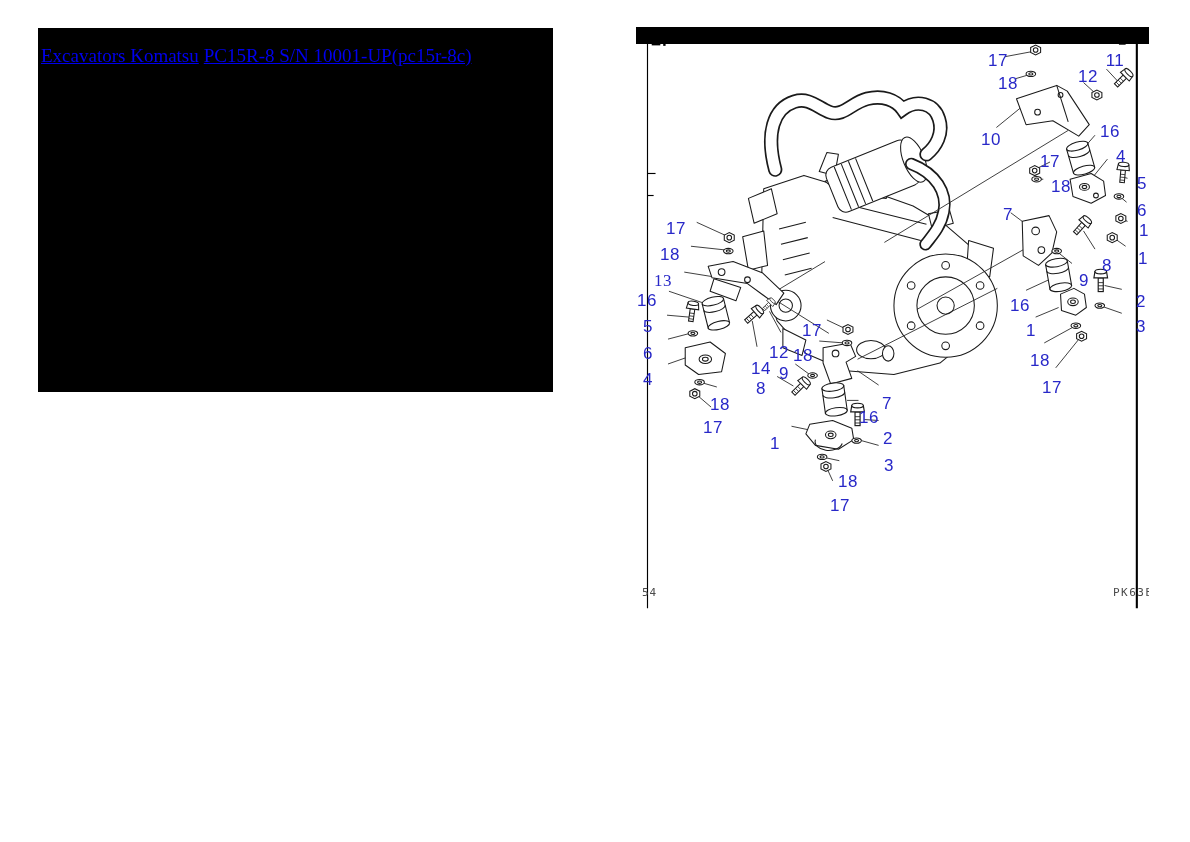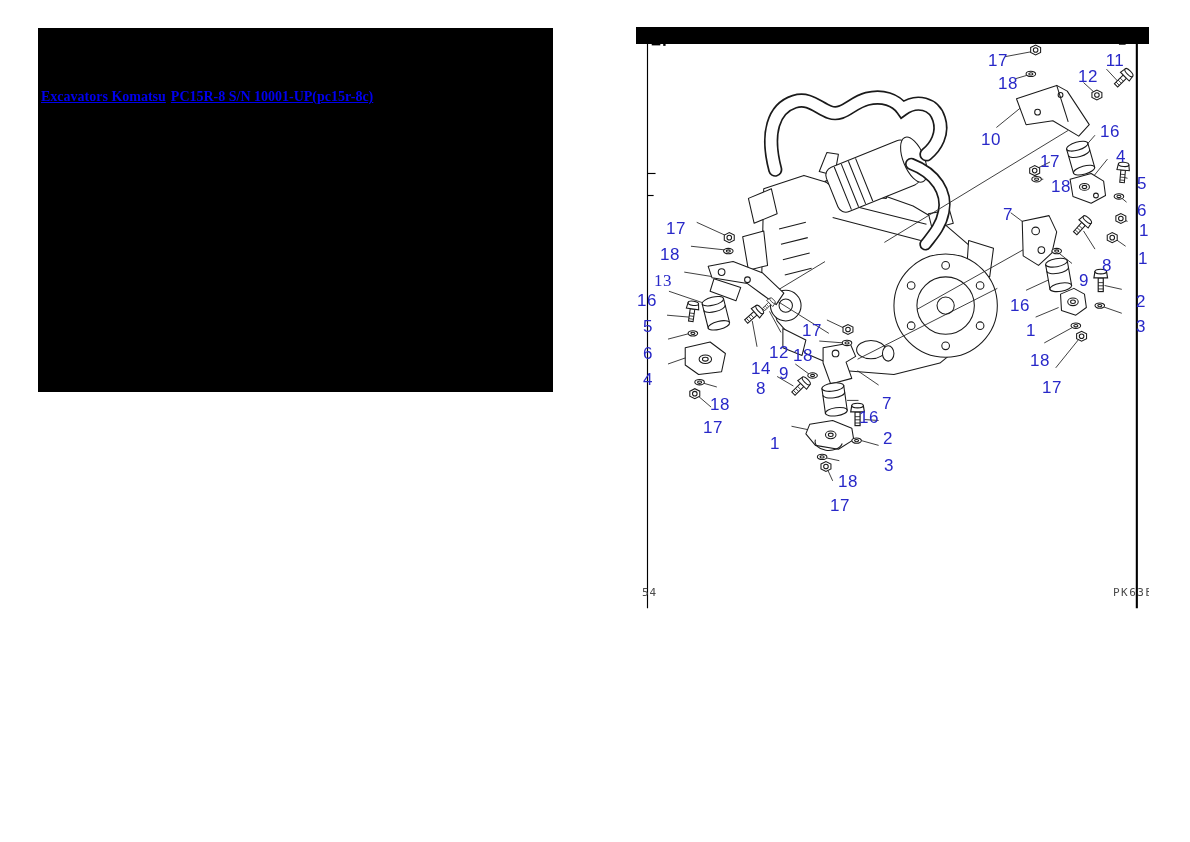--- a/index.html
+++ b/index.html
@@ -1,21 +1,21 @@
 <!DOCTYPE html>
 <html style="--label-color: #2828c8; --link-color: #0000ee;"><head>
 <meta charset="utf-8">
 <style>
   html,body{margin:0;padding:0;background:#ffffff;}
   .page{position:relative;width:1190px;height:842px;background:#ffffff;overflow:hidden;
         font-family:"Liberation Sans",sans-serif;}
   
   .left-panel{position:absolute;left:38px;top:28px;width:515px;height:364px;background:#000000;}
   .link-row{position:absolute;left:3px;top:17px;white-space:nowrap;
-            font-family:"Liberation Serif",serif;font-weight:bold;font-size:14px;margin-top:44px;}
+            font-family:"Liberation Serif",serif;font-weight:normal;font-size:19px;}
   .plink{color:var(--link-color,#0000ee);text-decoration:underline;margin-right:5px;cursor:pointer;}
   
   .frame{position:absolute;left:636px;top:27px;width:513px;height:607px;overflow:hidden;background:#ffffff;}
   .frame svg{position:absolute;left:0;top:0;}
   .topbar{position:absolute;left:0;top:0;width:513px;height:17px;background:#000000;}
   .part-label{position:absolute;transform:translate(-50%,-50%);z-index:5;
               font:500 17px "Liberation Sans",sans-serif;color:var(--label-color,#2828c8);letter-spacing:.5px;}
   .watermark{position:absolute;left:250px;top:268px;z-index:6;color:rgba(25,25,25,.93);
              font:600 22px "Liberation Sans",sans-serif;letter-spacing:-0.8px;white-space:nowrap;}
   .pagenum{position:absolute;left:6px;top:559px;color:#4a4a4a;z-index:6;

